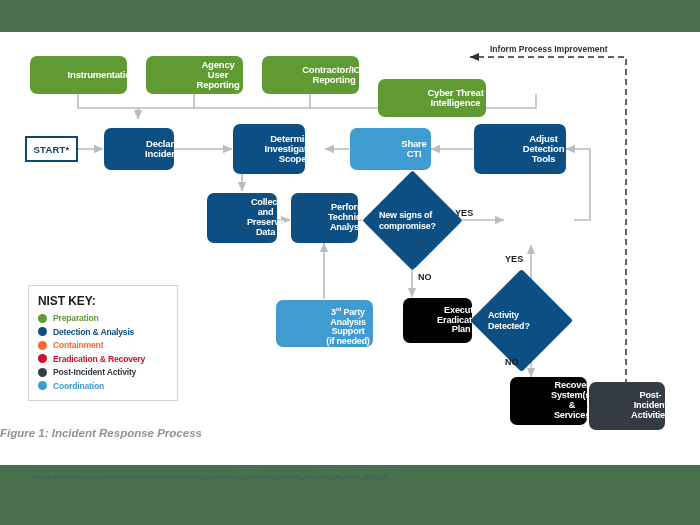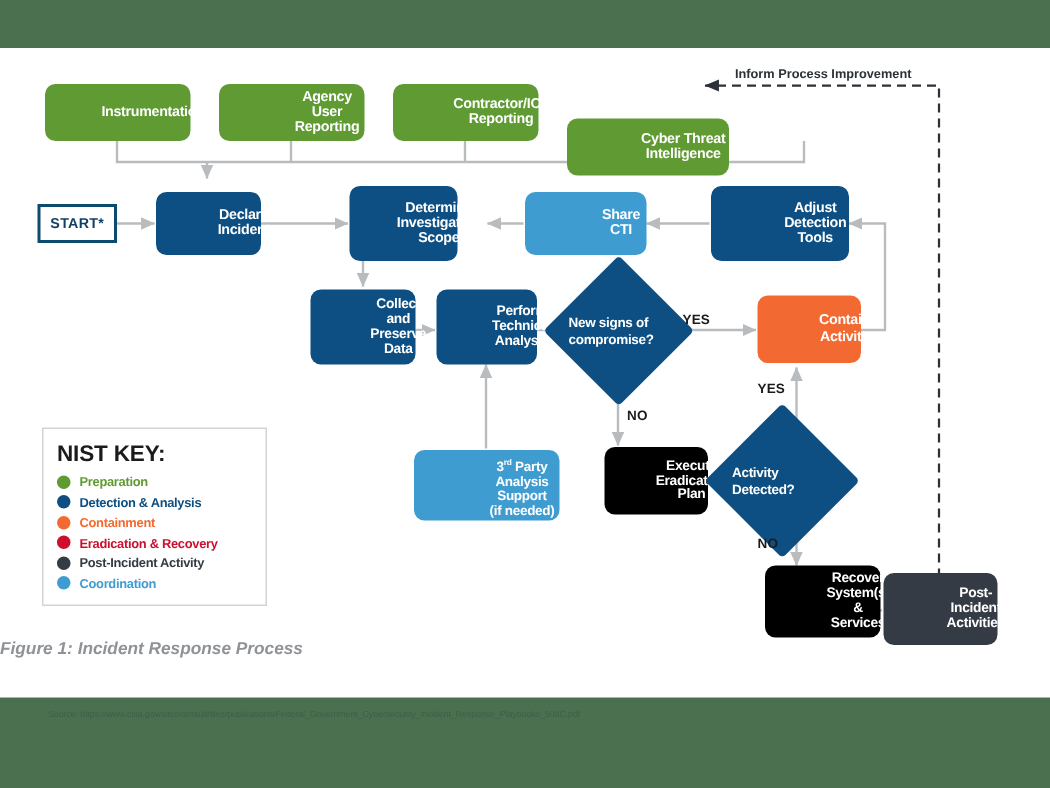--- a/index.html
+++ b/index.html
@@ -111,21 +111,21 @@
     left: 28px;
     top: 253px;
     width: 150px;
     background: #ffffff;
     border: 1px solid #d3d3d3;
     padding: 8px 9px 9px 9px;
     box-sizing: border-box;
     z-index: 8;
   }
   #legend .leg-title {
-    font-size: 15px;
+    font-size: 12px;
     font-weight: bold;
     color: #1b1b1b;
     margin-bottom: 5px;
     letter-spacing: -0.1px;
   }
   .leg-row {
     display: flex;
     align-items: center;
     margin-bottom: 3.5px;
   }
@@ -237,21 +237,20 @@
   <div class="node n-navy" style="left:474px; top:92px; width:92px; height:50px; font-size:9.5px;">Adjust Detection Tools</div>
 
   <div class="node n-navy" style="left:207px; top:161px; width:70px; height:50px; font-size:9.2px;">Collect and Preserve Data</div>
   <div class="node n-navy" style="left:291px; top:161px; width:67px; height:50px; font-size:9.2px;">Perform Technical Analysis</div>
 
   <div class="diamond" style="left:377px; top:153px; width:71px; height:71px;">
     <div class="dshape"></div>
     <div class="dlabel" style="padding:0 2px;">New signs of compromise?</div>
   </div>
 
-  <div class="node n-orange" style="left:505px; top:165px; width:69px; height:45px; font-size:9.5px;">Contain Activity</div>
 
   <div class="node n-ltblue" style="left:276px; top:268px; width:97px; height:47px; font-size:9px; display:block; padding-top:6px;">
     <div>
       <span>3</span><sup>rd</sup><span> Party</span>
     </div>
     <div>Analysis Support</div>
     <div>(if needed)</div>
   </div>
 
   <div class="node n-crimson" style="left:390px; top:266px; width:69px; height:45px; font-size:9.2px;">Execute Eradication Plan</div>

